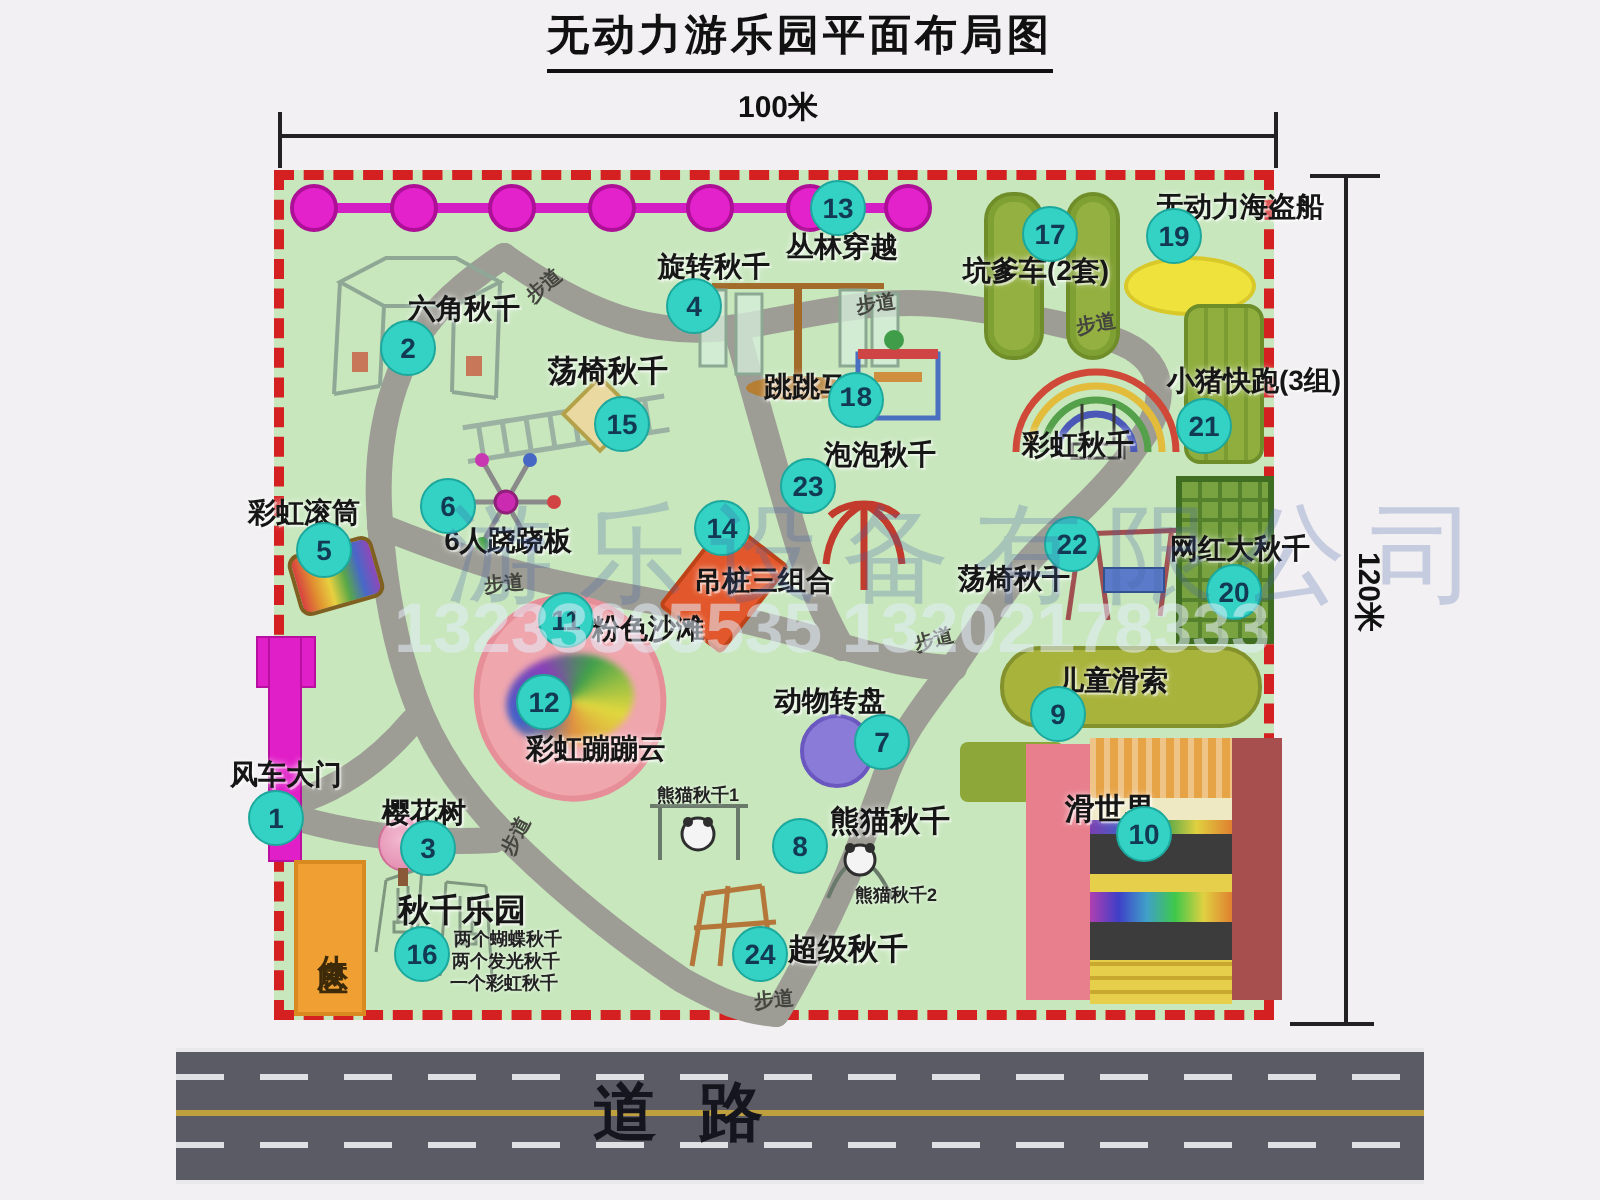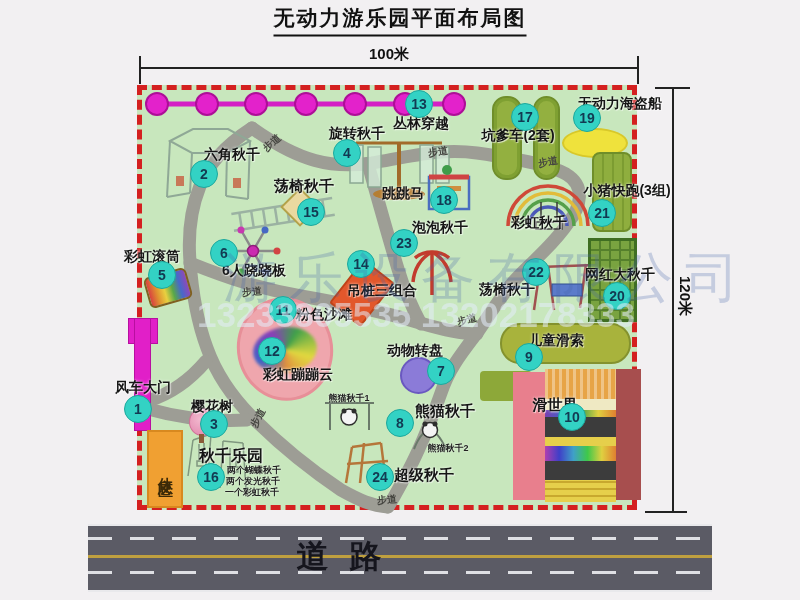--- a/index.html
+++ b/index.html
@@ -316,21 +316,21 @@
   <div class="abs bdg" style="left:400px;top:423px;">8</div>
   <div class="abs bdg" style="left:529px;top:357px;">9</div>
   <div class="abs bdg" style="left:572px;top:417px;">10</div>
   <div class="abs bdg" style="left:283px;top:310px;">11</div>
   <div class="abs bdg" style="left:272px;top:351px;">12</div>
   <div class="abs bdg" style="left:419px;top:104px;">13</div>
   <div class="abs bdg" style="left:361px;top:264px;">14</div>
   <div class="abs bdg" style="left:311px;top:212px;">15</div>
   <div class="abs bdg" style="left:211px;top:477px;">16</div>
   <div class="abs bdg" style="left:525px;top:117px;">17</div>
-  <div class="abs bdg" style="left:444px;top:200px;">18</div>
+  <div class="abs bdg" style="left:428px;top:200px;font-family:Liberation Mono, monospace;">18</div>
   <div class="abs bdg" style="left:587px;top:118px;">19</div>
   <div class="abs bdg" style="left:617px;top:296px;">20</div>
   <div class="abs bdg" style="left:602px;top:213px;">21</div>
   <div class="abs bdg" style="left:536px;top:272px;">22</div>
   <div class="abs bdg" style="left:404px;top:243px;">23</div>
   <div class="abs bdg" style="left:380px;top:477px;">24</div>
 
   <div class="abs wm1">游乐设备有限公司</div>
   <div class="abs wm2">13233805535 13202178333</div>
 

